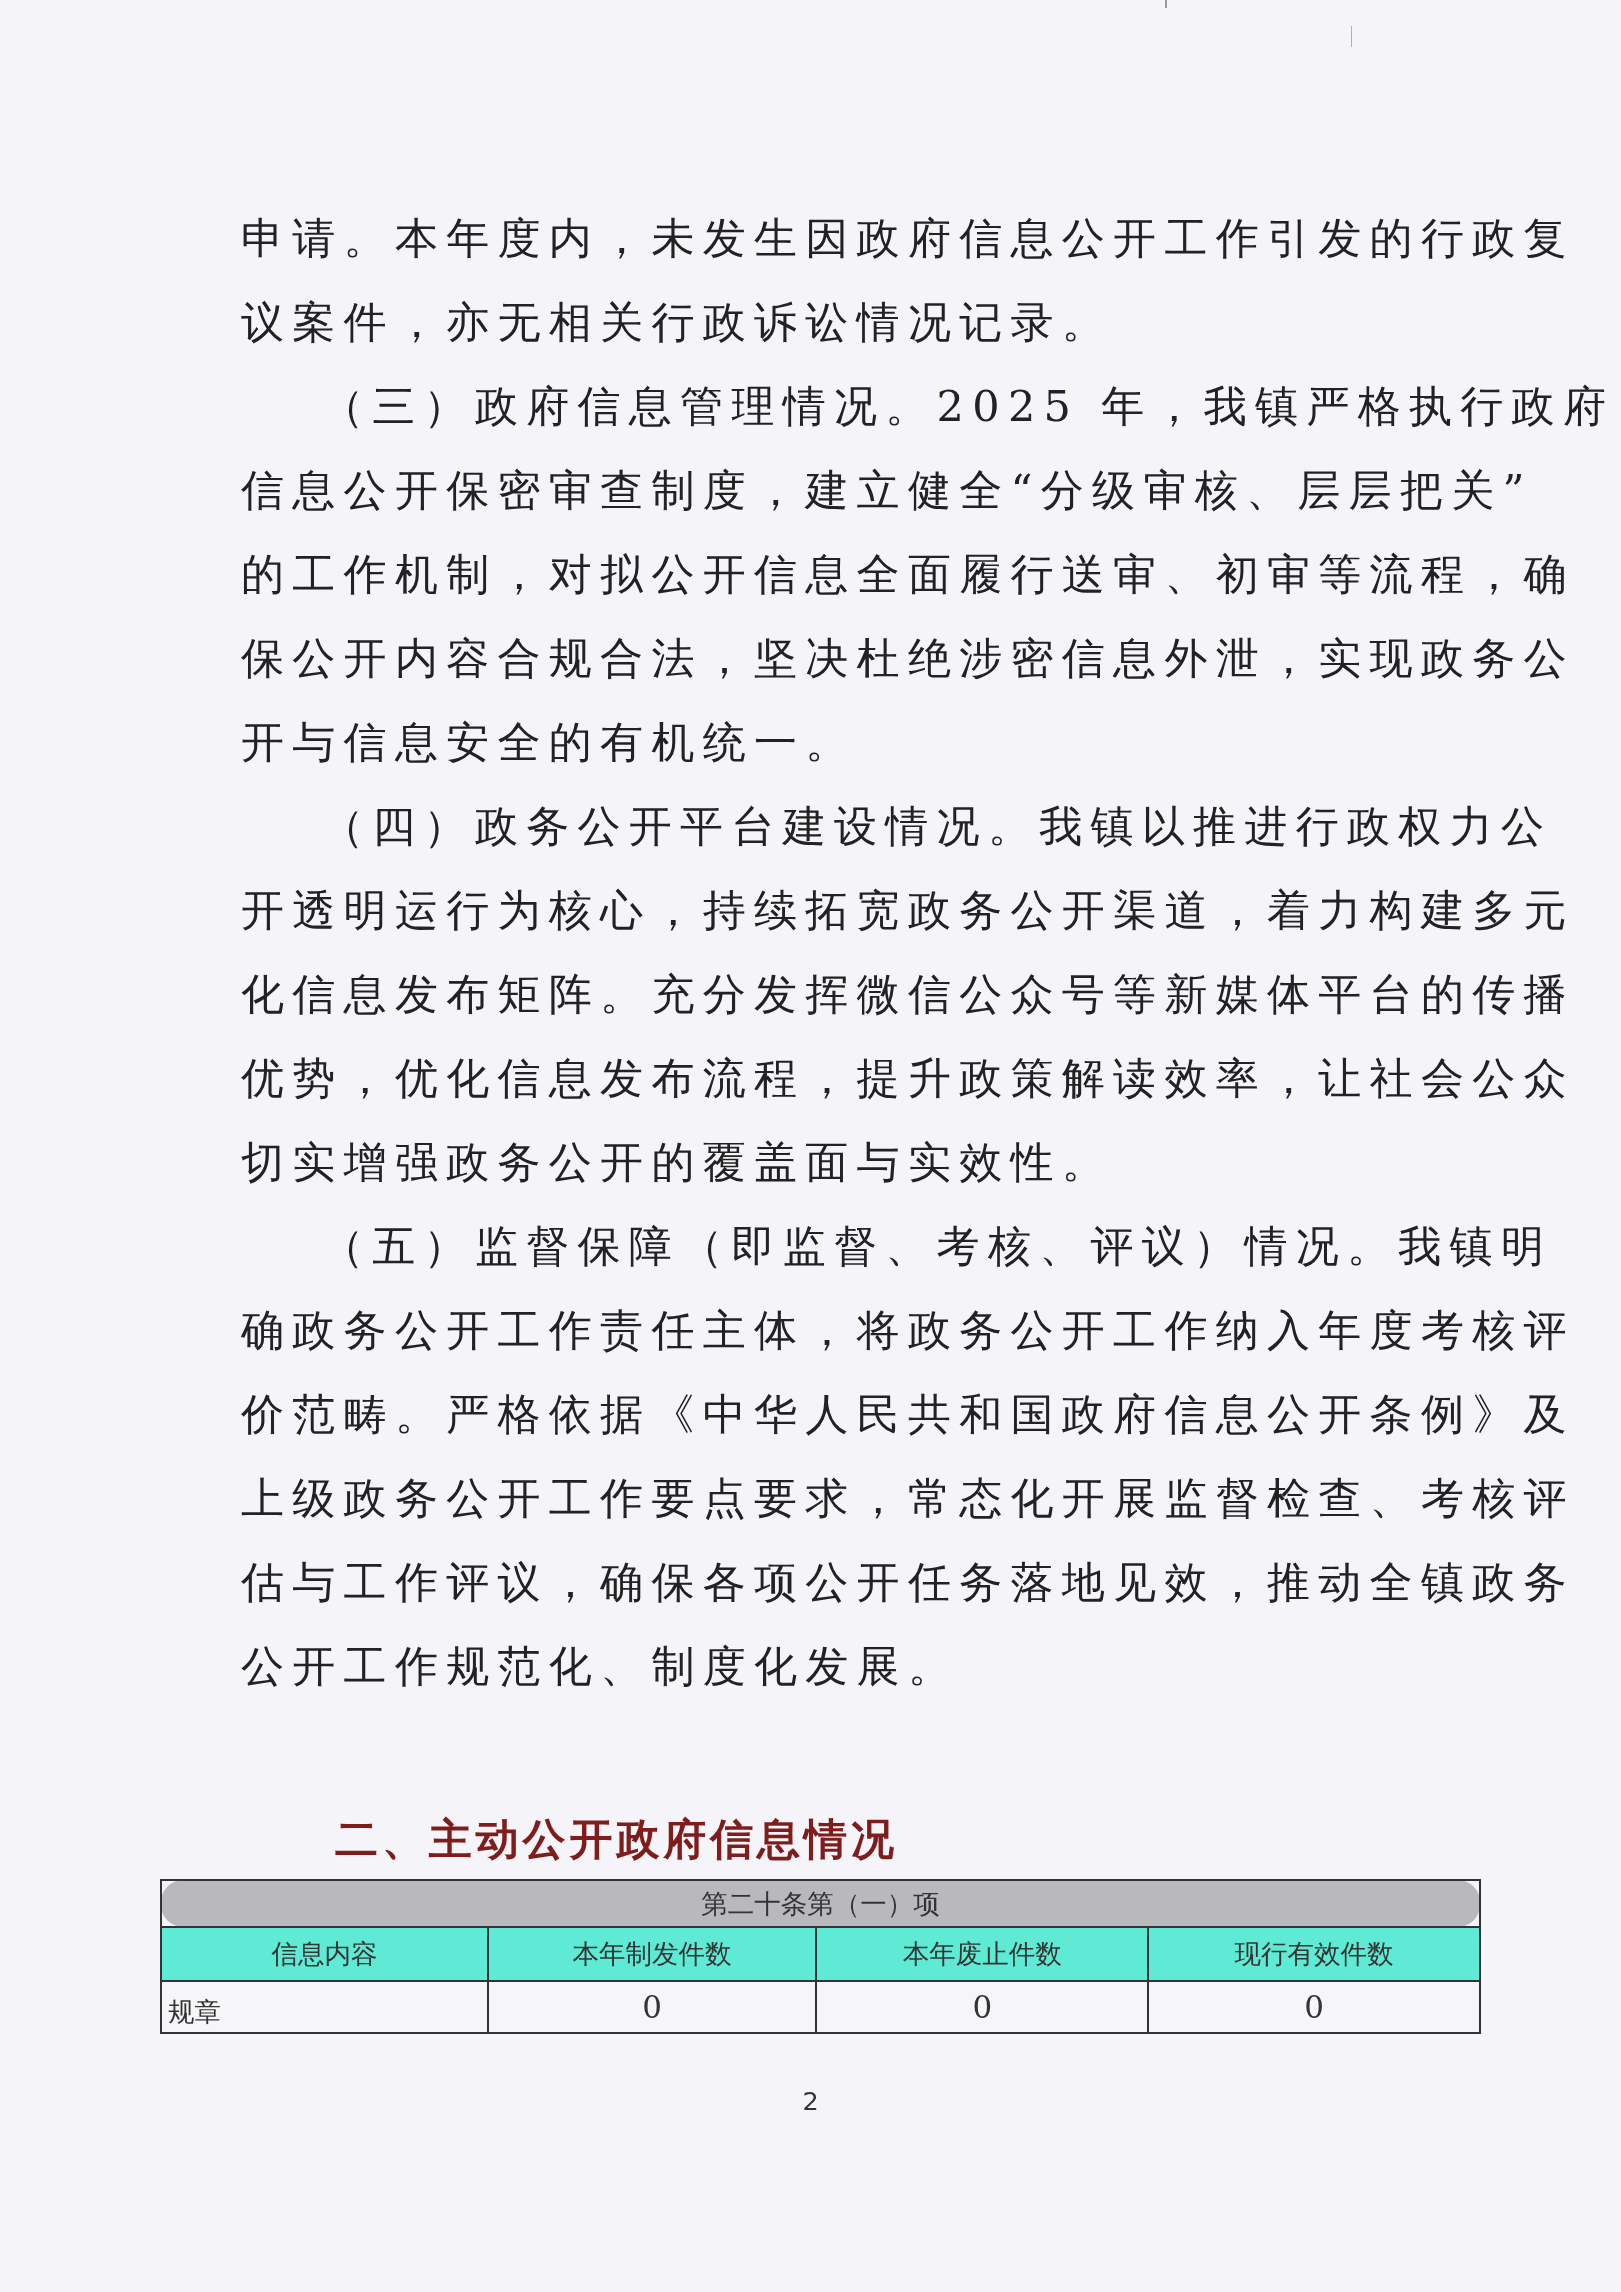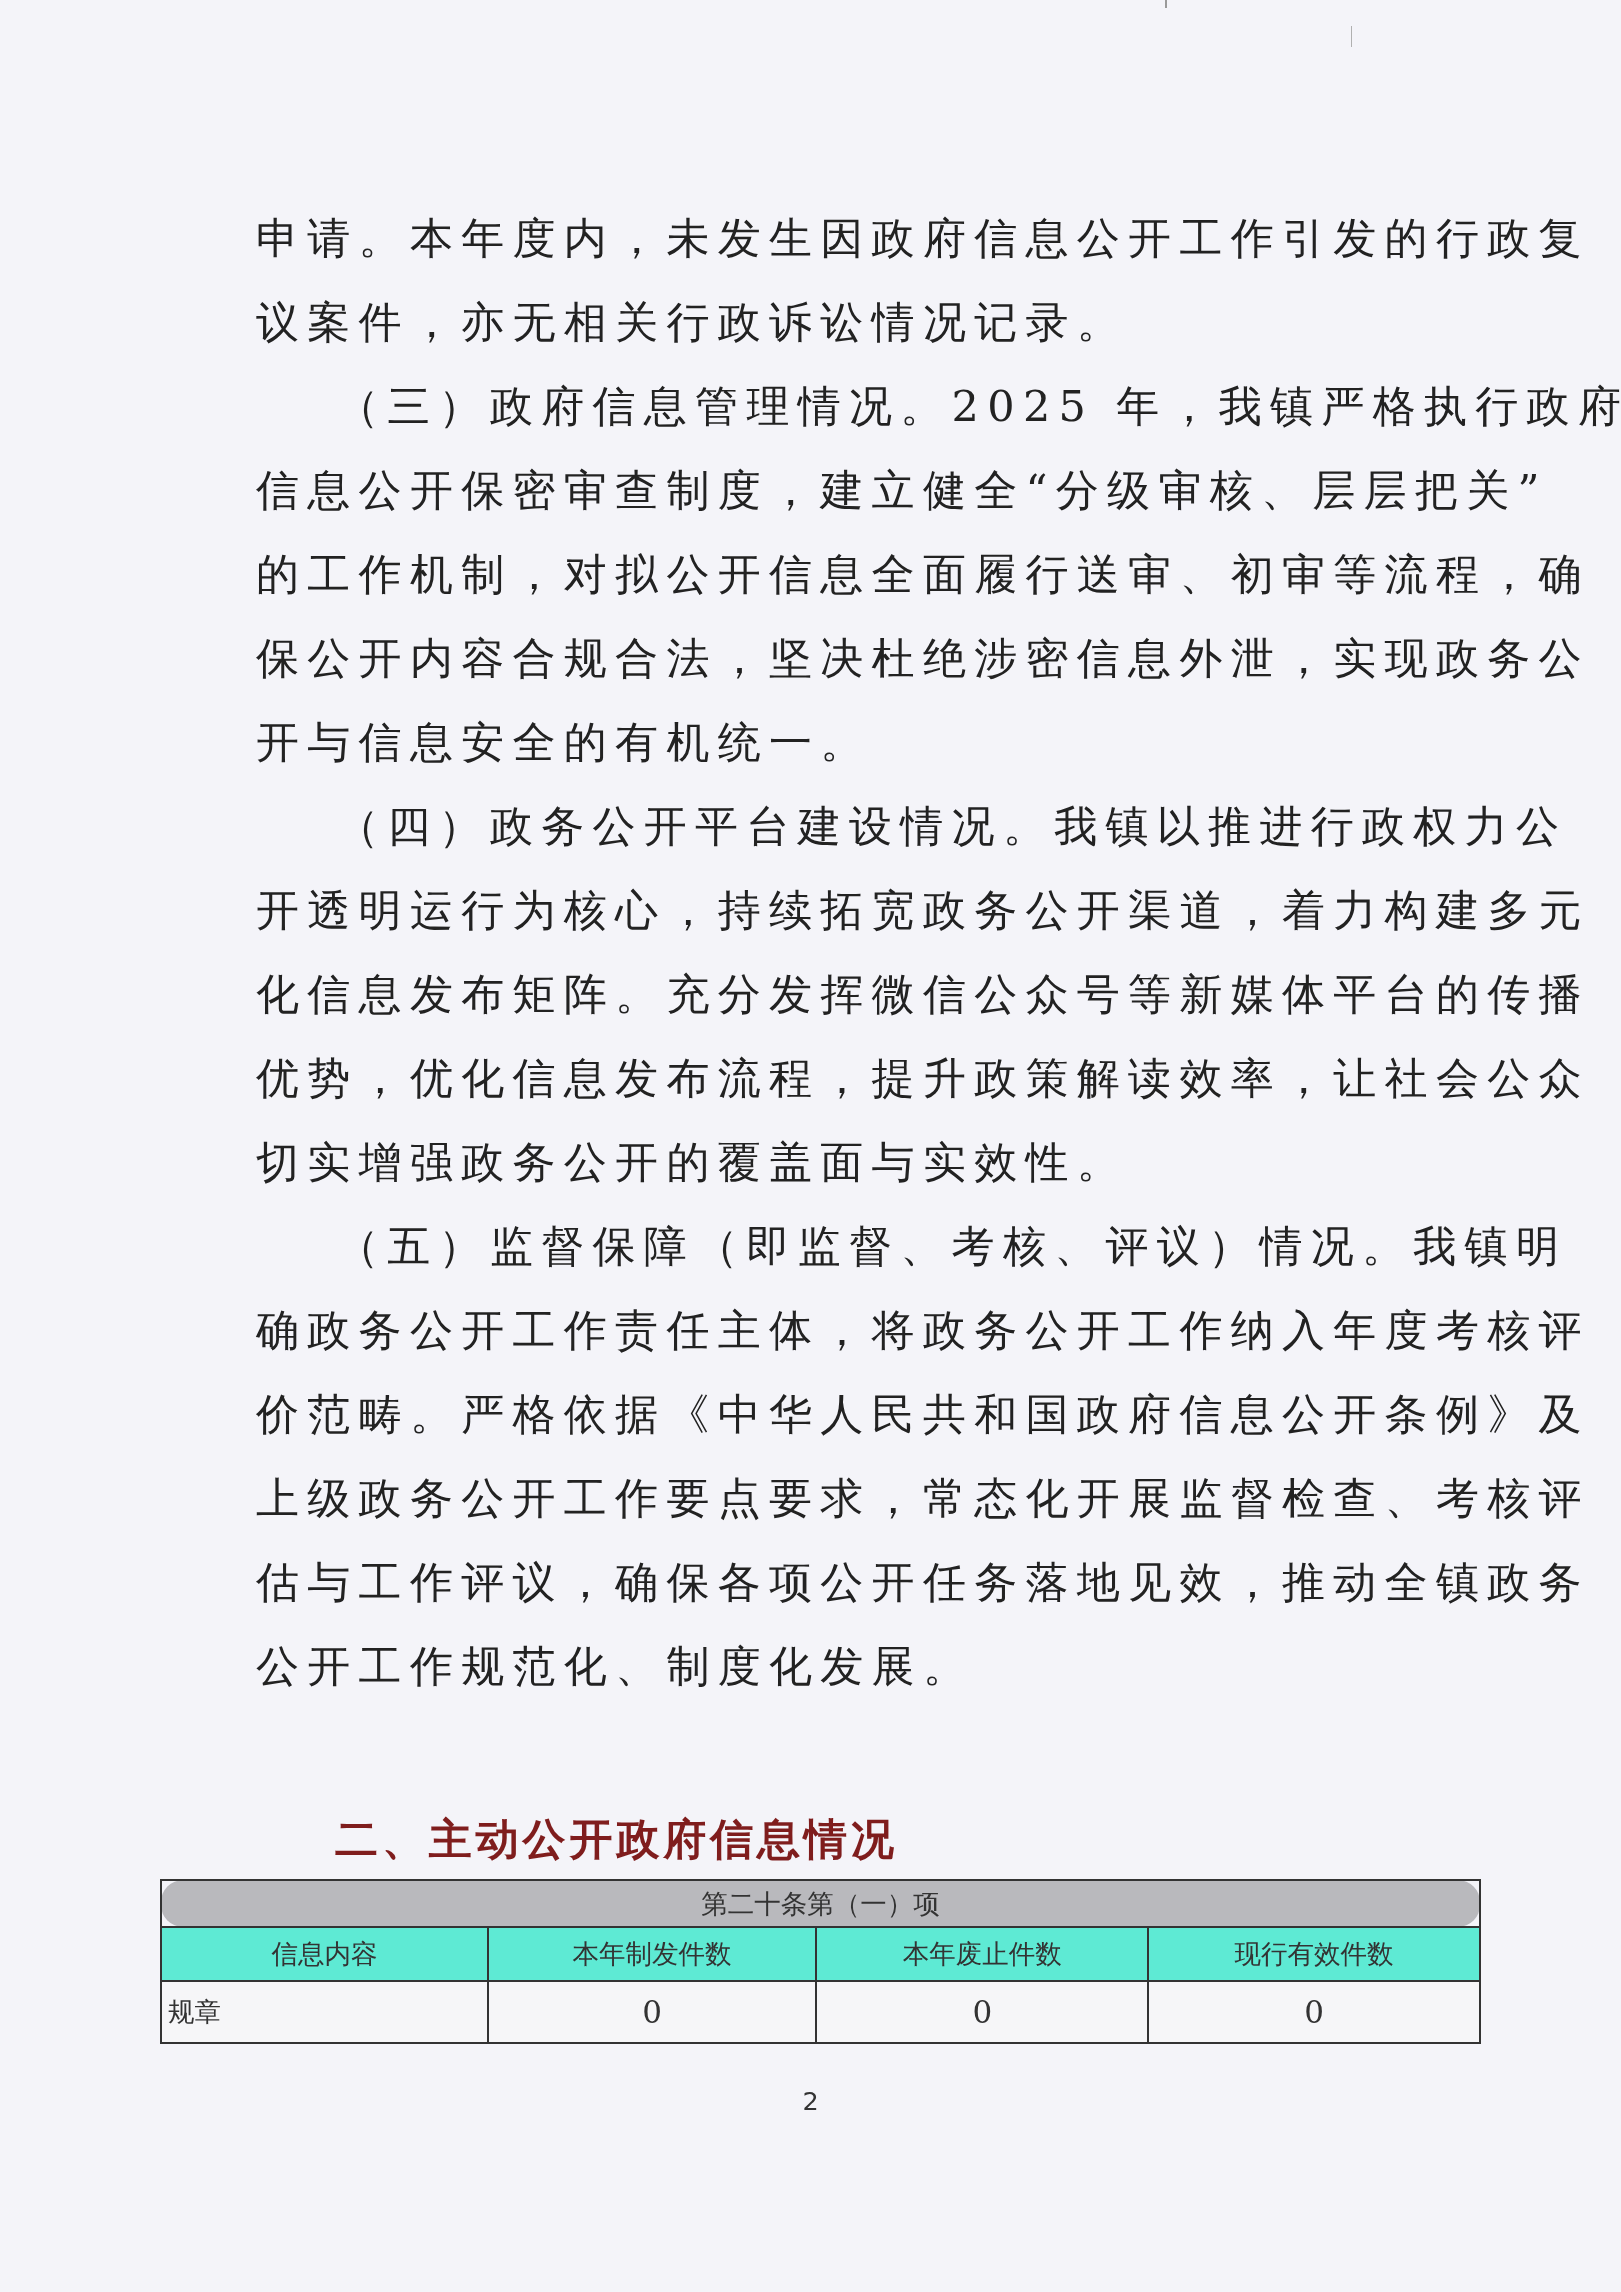--- a/index.html
+++ b/index.html
@@ -26,21 +26,20 @@
       top: 204px;
       width: 1147px;
     }
     .line {
       height: 84px;
       line-height: 69px;
       font-size: 43px;
       letter-spacing: 8.3px;
       white-space: nowrap;
       color: #222;
-      margin-left: 15px;
     }
     .line.indent {
       padding-left: 80px;
     }
     .section-heading {
       position: absolute;
       left: 335px;
       top: 1811px;
       font-family: "DejaVu Sans", "Liberation Sans", sans-serif;
       font-weight: bold;
@@ -79,21 +78,21 @@
       background: #f6f6f8;
       font-size: 31px;
       font-family: "DejaVu Serif", "Liberation Serif", serif;
     }
     table.info-table tr.data-row td.label-cell {
       text-align: left;
       padding-left: 5.9px;
       font-size: 26.5px;
       font-family: "DejaVu Sans", "Liberation Sans", sans-serif;
       vertical-align: bottom;
-      padding-bottom: 12px;
+      padding-bottom: 2px;
     }
     .page-number {
       position: absolute;
       left: 0;
       width: 1621px;
       top: 2086px;
       text-align: center;
       font-family: "DejaVu Sans", "Liberation Sans", sans-serif;
       font-size: 25.5px;
       color: #333;

